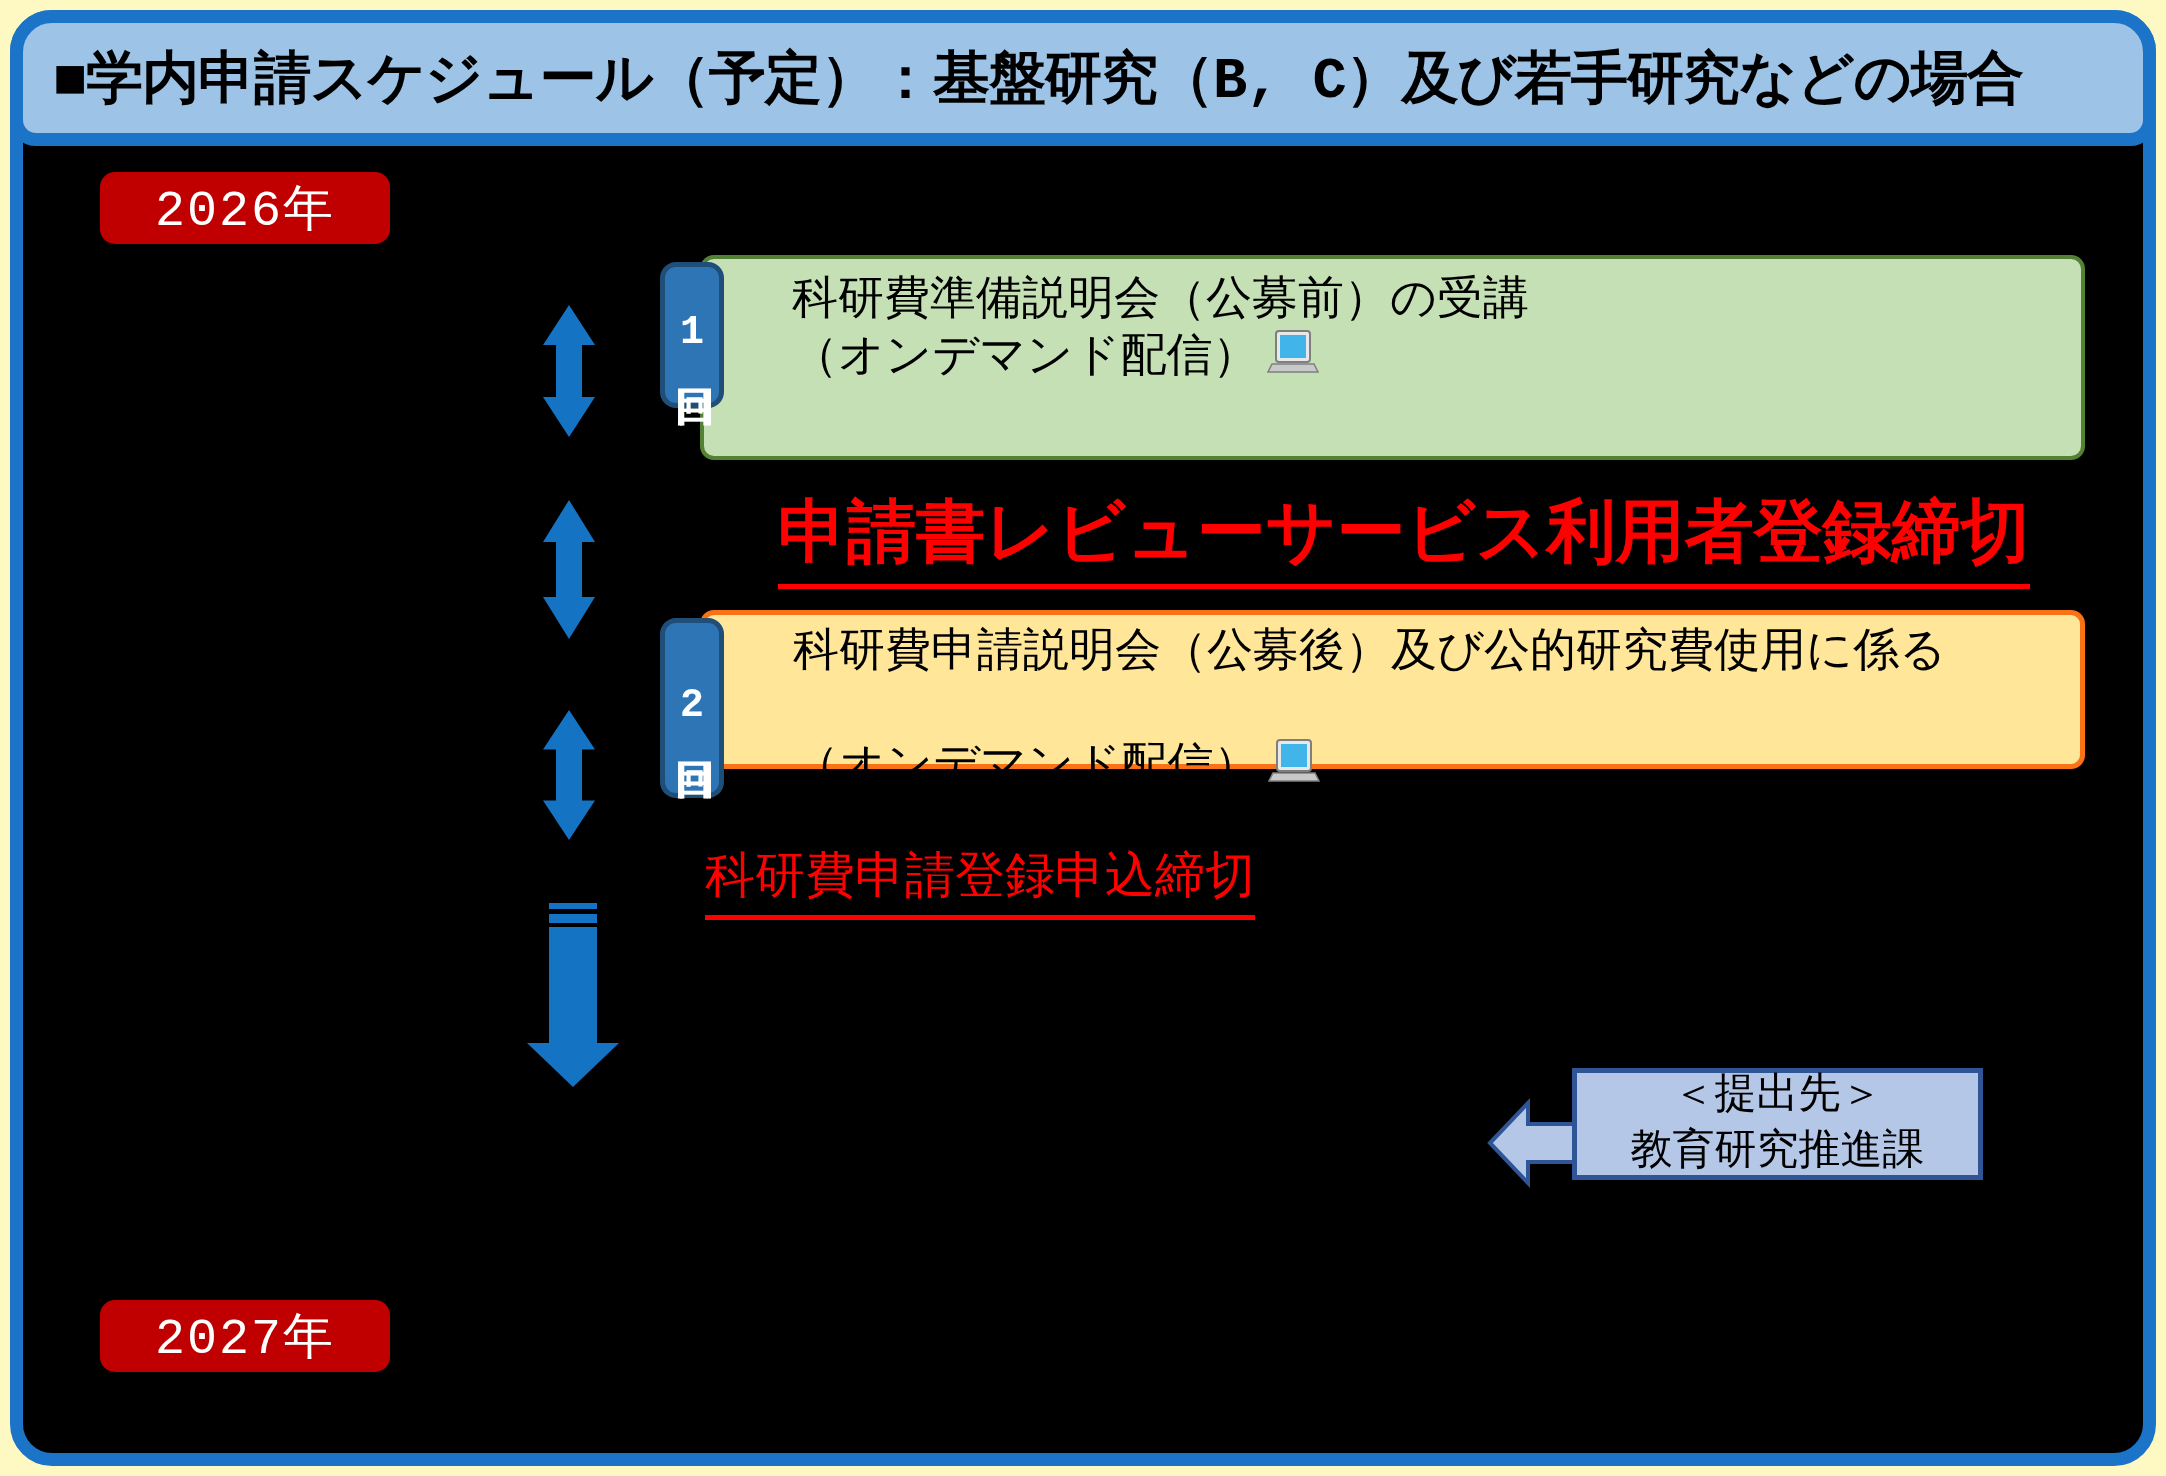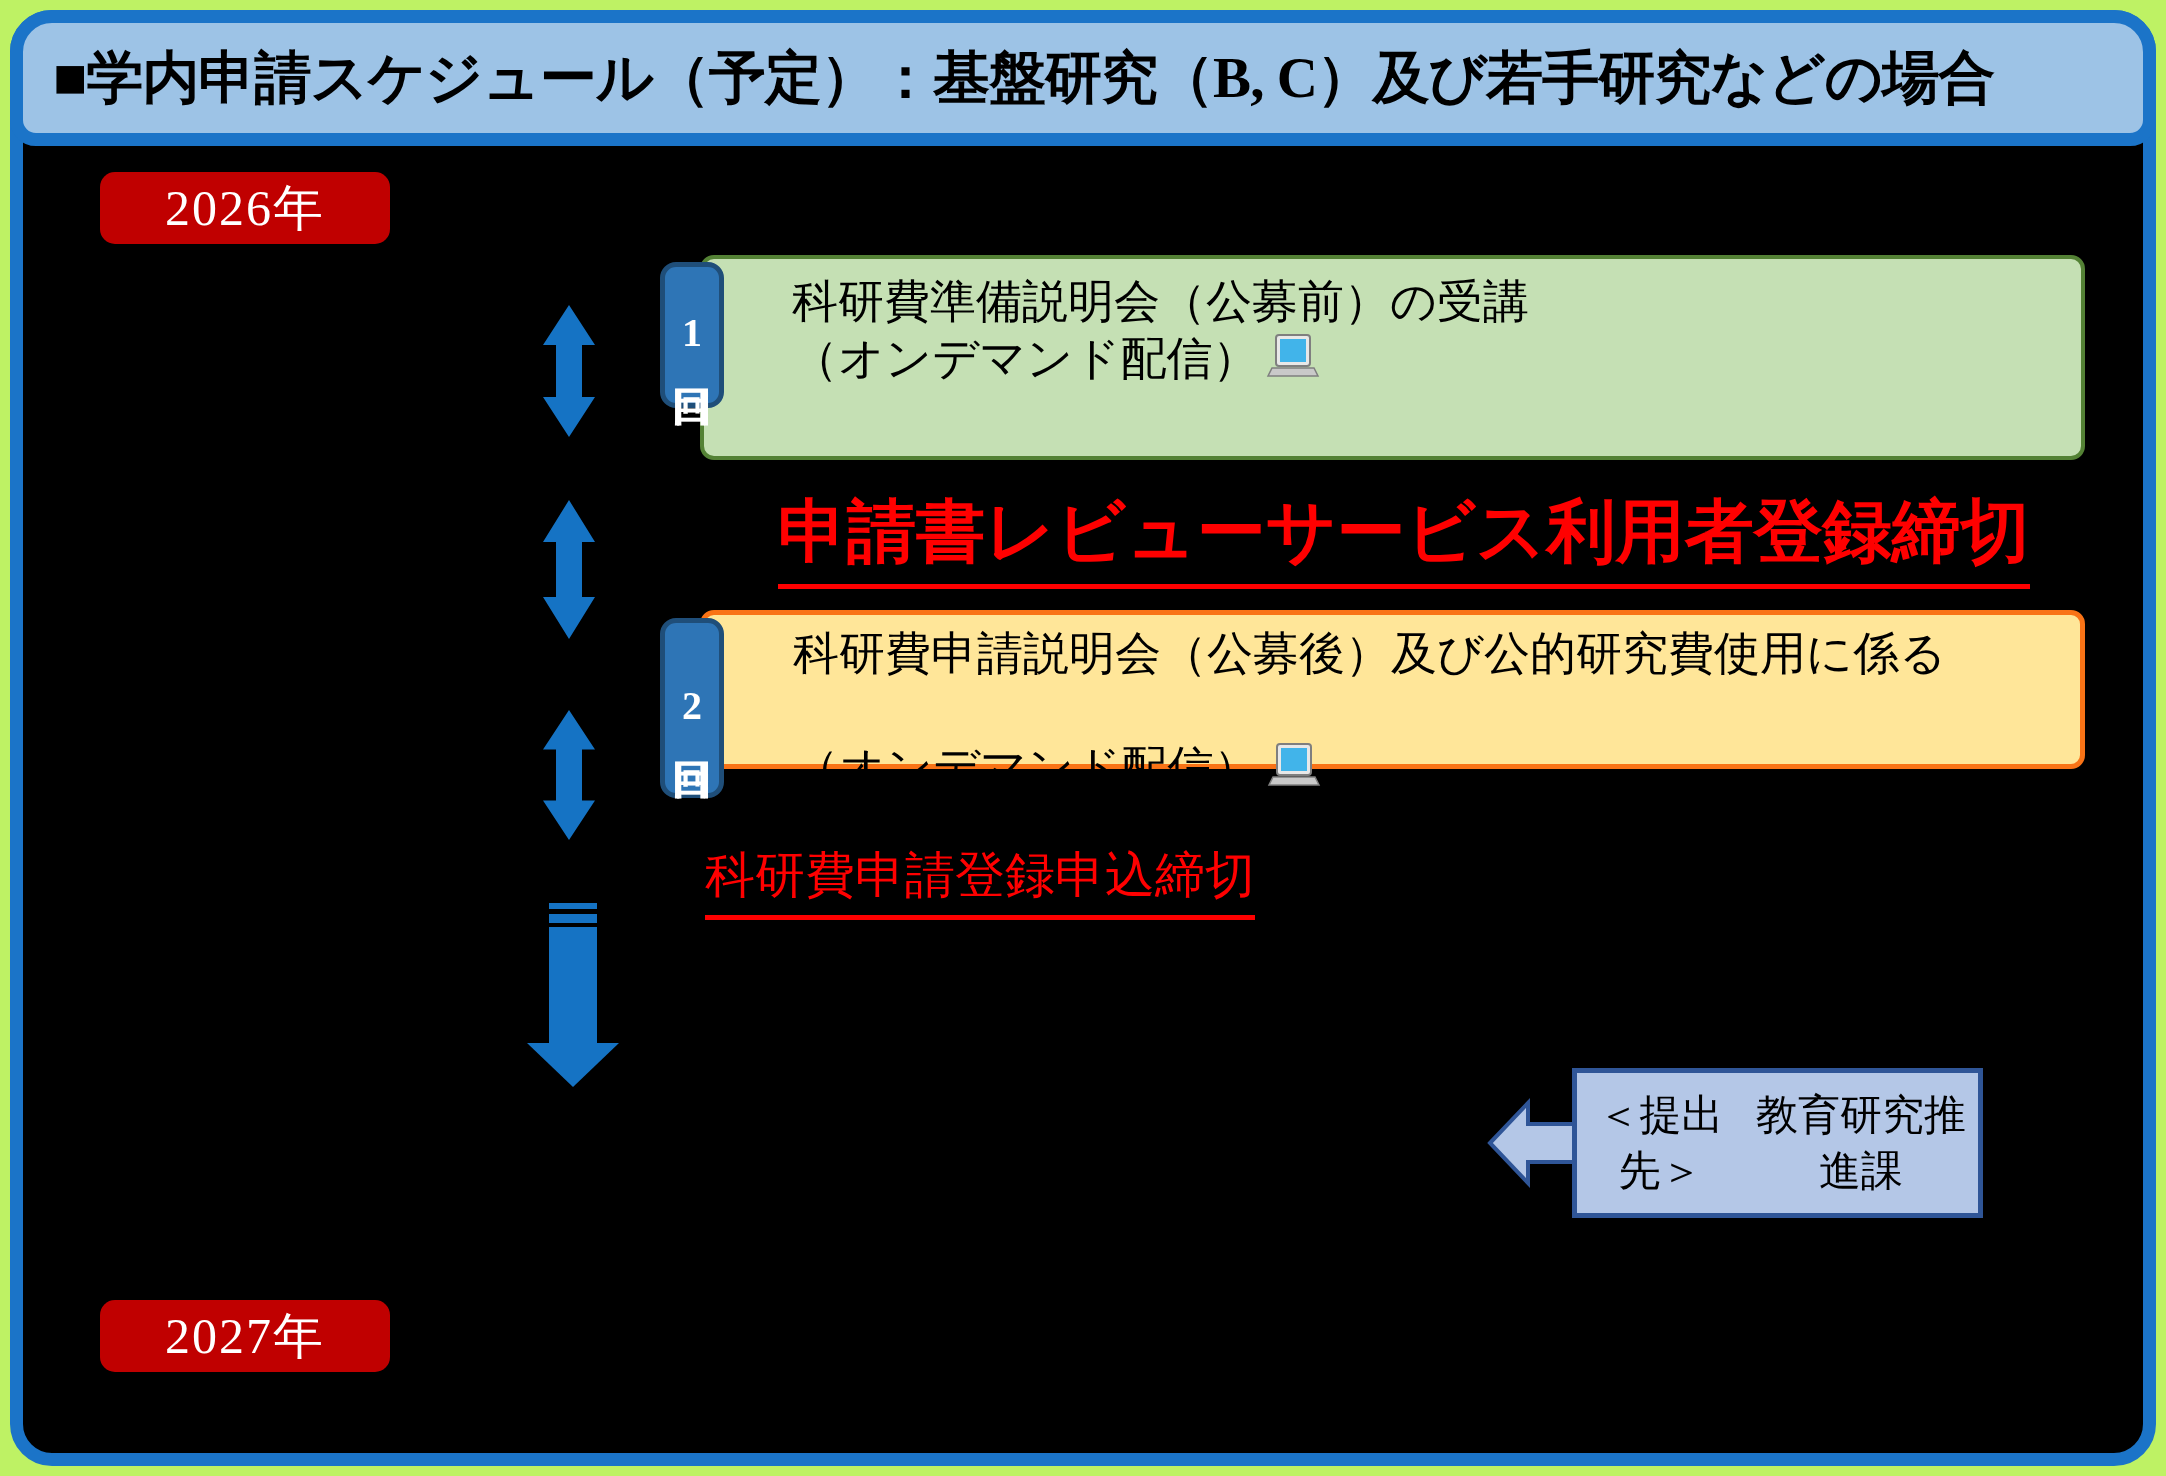--- a/index.html
+++ b/index.html
@@ -1,18 +1,18 @@
 <!DOCTYPE html>
 <html><head>
 <meta charset="utf-8">
 <style>
   html,body{margin:0;padding:0;background:#fff;}
   .canvas{
-    position:relative;width:2166px;height:1476px;background:#bef264;overflow:hidden;
-    font-family:Liberation Serif, serif;
+    position:relative;width:2166px;height:1476px;background:#fef9c3;overflow:hidden;
+    font-family:Liberation Mono, monospace;
   }
   
   .frame{
     position:absolute;left:10px;top:10px;width:2120px;height:1430px;
     background:#000;border:13px solid #1B74C8;border-radius:42px;
   }
   
   .titlebar{
     position:absolute;left:10px;top:10px;width:2120px;height:110px;
     background:#9DC3E6;border:13px solid #1B74C8;border-radius:42px 42px 26px 26px;
@@ -56,23 +56,23 @@
   
   .deadline{
     position:absolute;color:#FF0000;white-space:nowrap;z-index:3;
     border-bottom:5px solid #FF0000;padding-bottom:6px;
   }
   .deadline-1{left:778px;top:486px;font-size:69px;font-weight:700;text-align:center;}
   .deadline-2{left:705px;top:842px;font-size:50px;font-weight:400;}
   
   .submission-arrow{position:absolute;left:1486px;top:1095px;width:96px;height:96px;z-index:3;}
   .submission-box{
-    position:absolute;left:1572px;top:1068px;width:411px;height:150px;box-sizing:border-box;
+    position:absolute;left:1572px;top:1068px;width:411px;height:112px;box-sizing:border-box;
     background:#B4C7E7;border:5px solid #2F5597;z-index:4;
-    display:flex;flex-direction:row;align-items:center;justify-content:center;
+    display:flex;flex-direction:column;align-items:center;justify-content:center;
     color:#000;font-size:42px;line-height:56px;text-align:center;
   }
 </style>
 </head>
 <body>
 
 <div class="canvas">
 
   <div class="frame"></div>
 

